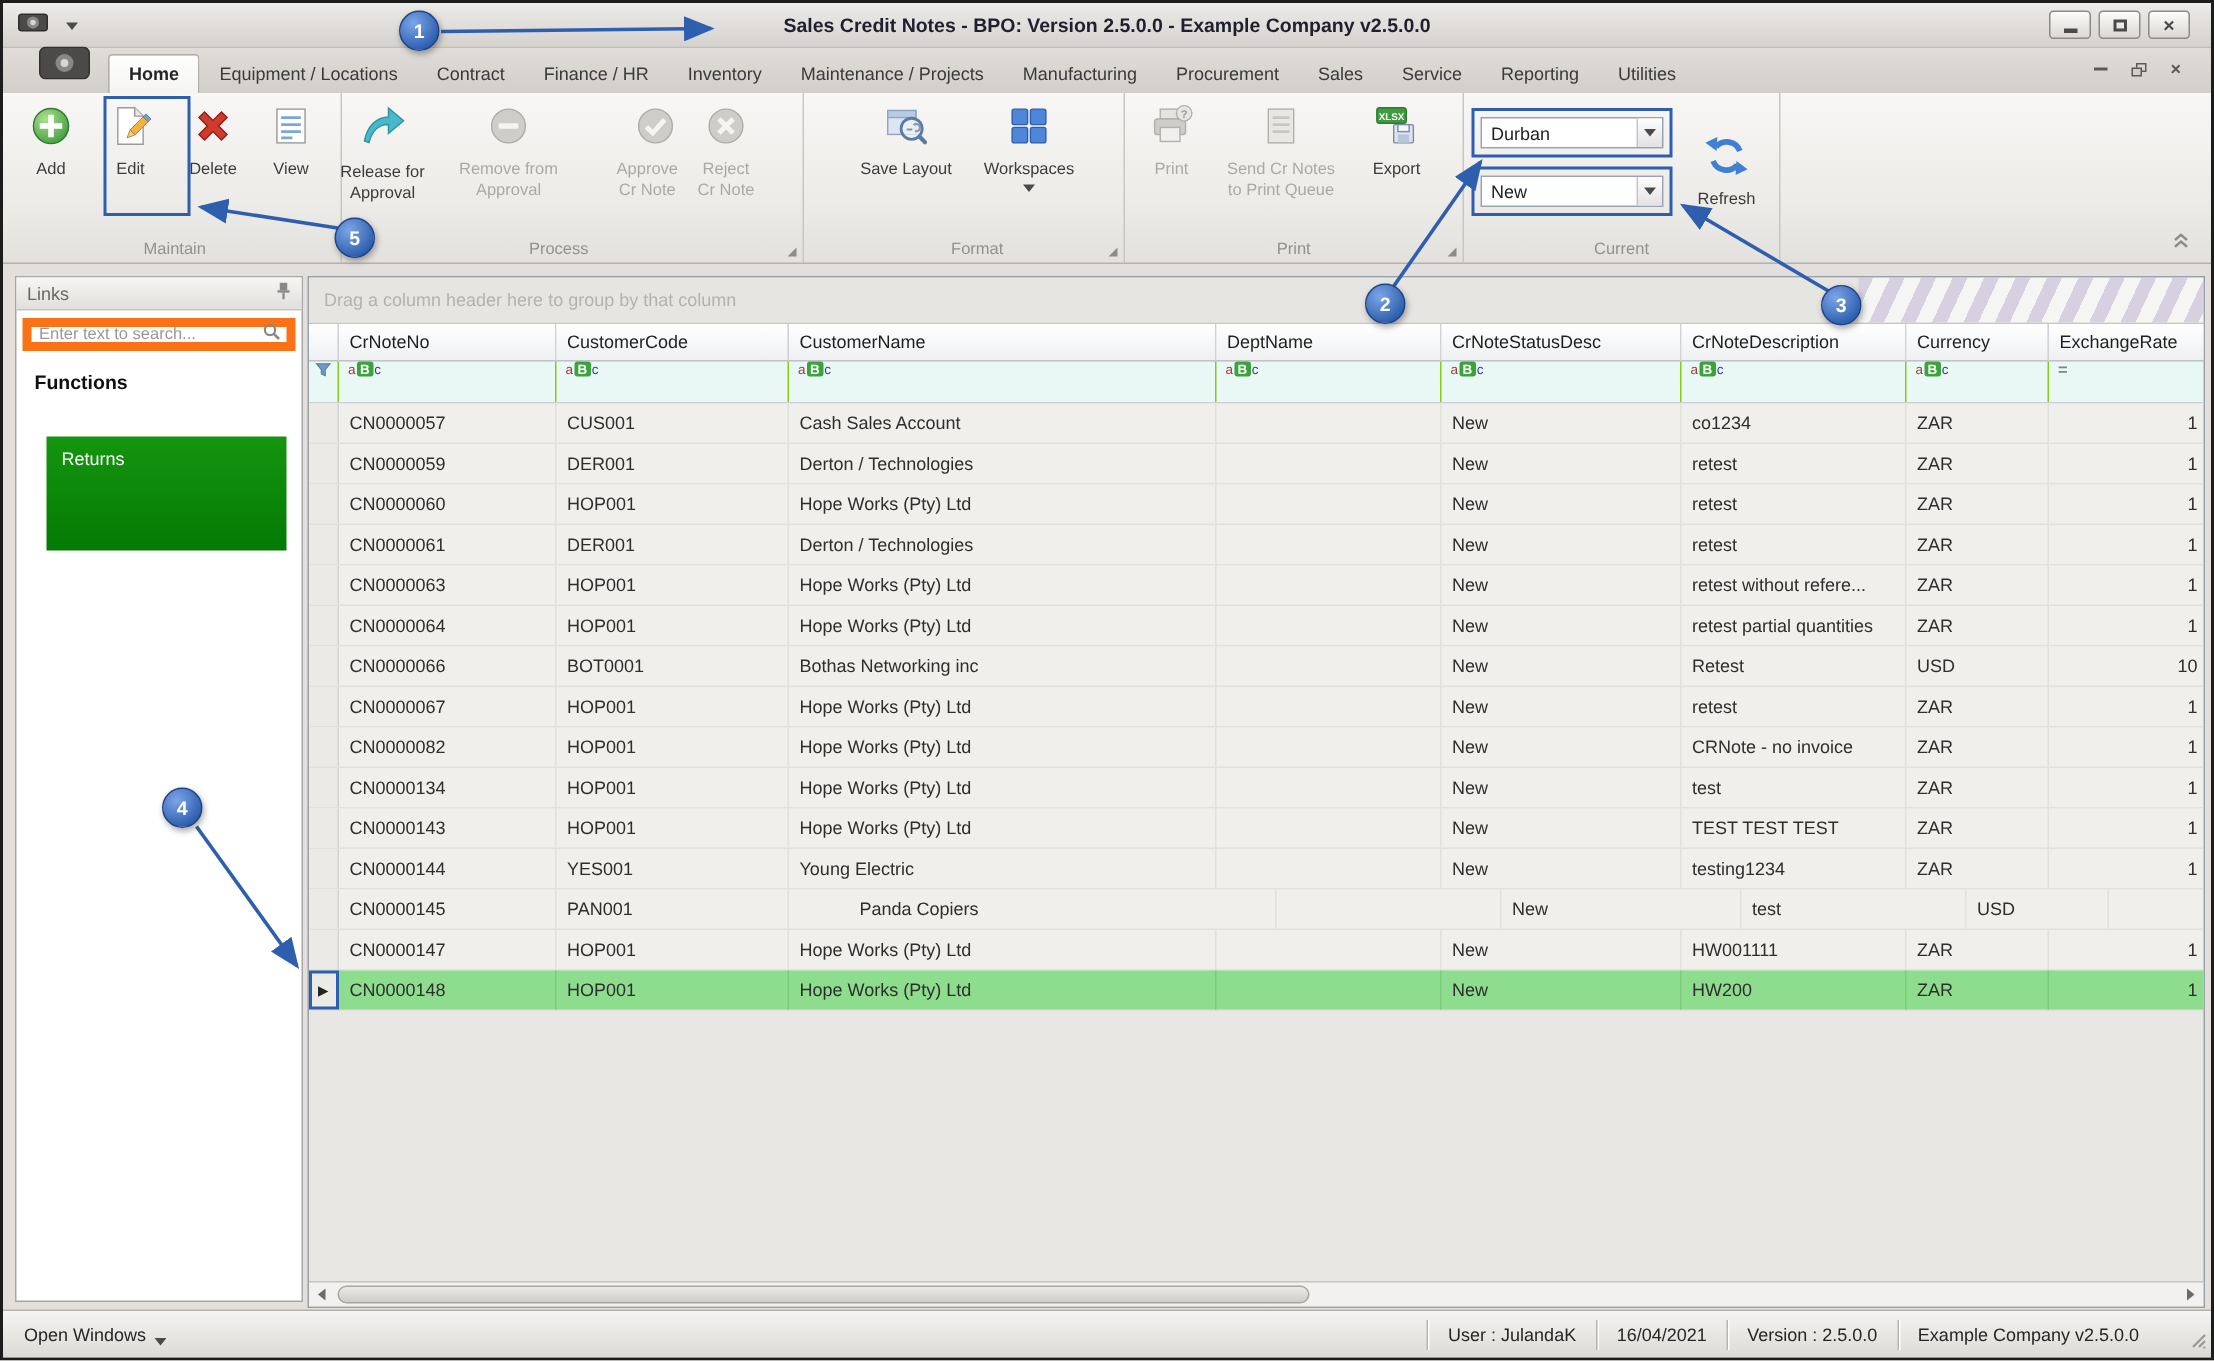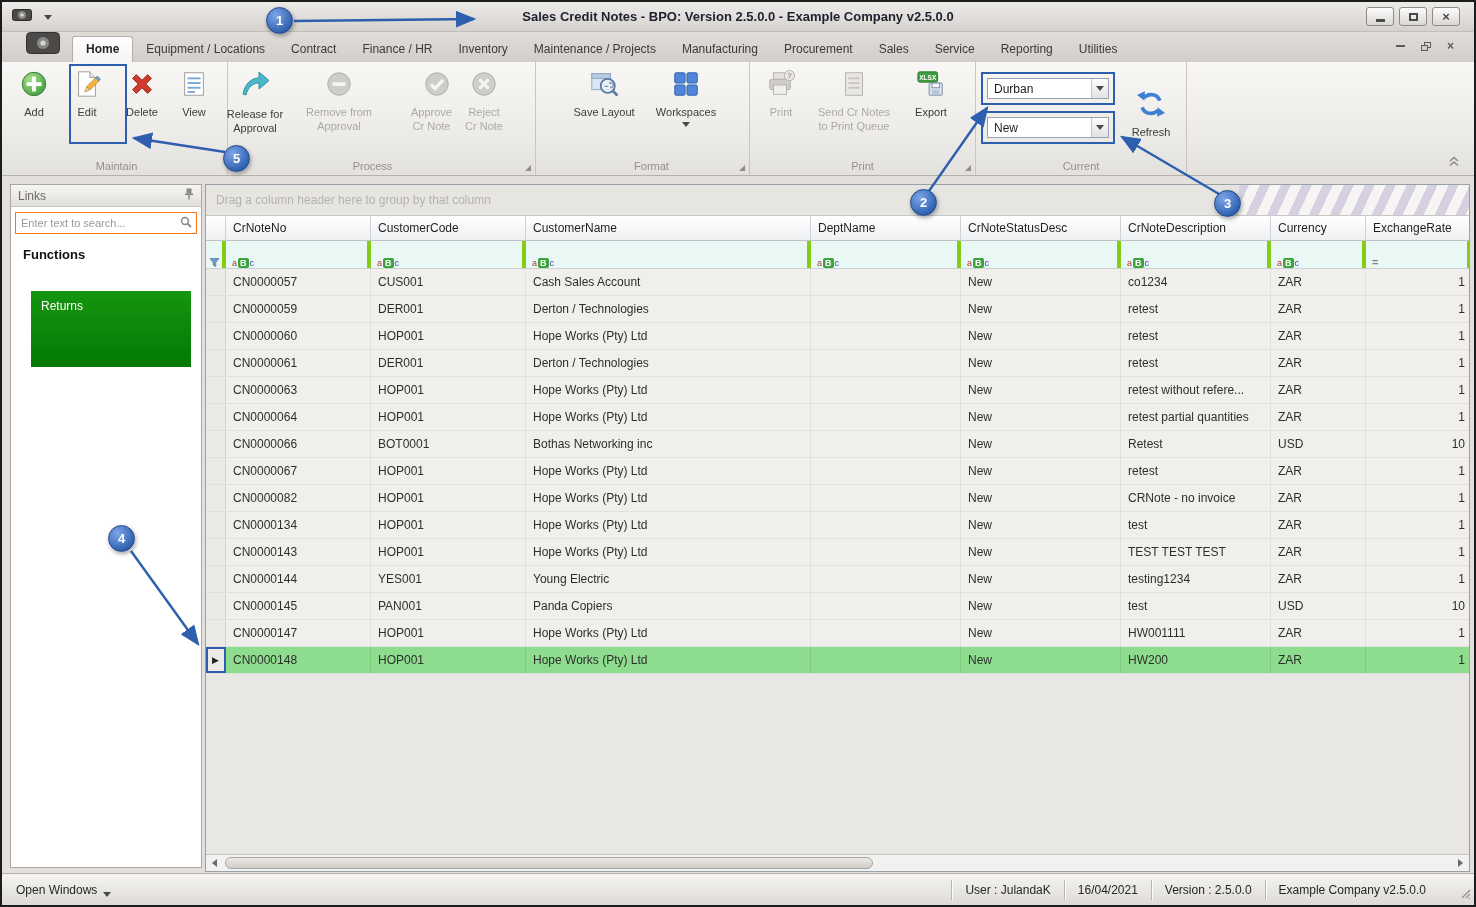--- a/index.html
+++ b/index.html
@@ -56,42 +56,42 @@
   .overlay { position:absolute; left:0; top:0; z-index:45; pointer-events:none; }
   .ann { position:absolute; width:27px; height:27px; border-radius:50%;
     background:radial-gradient(circle at 35% 30%, #7da5e8, #2d5fae 75%); border:1px solid #1d4486;
     color:#fff; font-size:13px; font-weight:bold; display:flex; align-items:center; justify-content:center;
     box-shadow:1px 2px 4px rgba(0,0,0,.35); z-index:50; }
 
   
   .sidebar { position:absolute; left:8px; top:182px; width:192px; height:684px; background:#fff; border:1px solid #a9a7a4; }
   .links-hdr { height:22px; background:linear-gradient(#f7f6f4,#e1dfdc); border-bottom:1px solid #c6c4c1;
     display:flex; align-items:center; padding:0 7px; font-size:12px; color:#6a6865; }
-  .search { position:relative; margin:5px 4px 0; height:22px; border:1px solid #f97316; background:#fff;
+  .search { position:relative; margin:5px 4px 0; height:22px; border:6px solid #f97316; background:#fff;
     display:flex; align-items:center; padding-right:4px; }
   .search input { flex:1; min-width:0; border:none; outline:none; font-size:11px; color:#555; padding-left:5px;
     background:transparent; font-family:inherit; }
   .search input::placeholder { color:#9a9895; }
   .functions-title { position:absolute; top:62px; left:12px; font-size:13px; font-weight:bold; color:#101010; }
   .returns { position:absolute; left:20px; top:106px; width:160px; height:76px;
     background:linear-gradient(#15950f,#047a04); color:#fff; font-size:12px; padding:8px 0 0 10px; }
 
   
   .gridpanel { position:absolute; left:203px; top:182px; width:1265px; height:688px; background:#e9e7e4;
     border:1px solid #98a0a8; overflow:hidden; }
   .groupbar { position:relative; height:30px; background:#e7e5e2; overflow:hidden; }
   .groupbar-hint { line-height:30px; padding-left:10px; font-size:12px; color:#b4b2af; }
   .deco { position:absolute; right:0; top:0; width:230px; height:30px; opacity:.65;
     background:repeating-linear-gradient(115deg, rgba(186,170,222,.55) 0 9px, rgba(255,255,255,.95) 9px 19px); }
   .ghead { display:flex; height:26px; border-top:1px solid #c9c7c4; }
   .hcell { background:linear-gradient(#ffffff,#eef0f2); border-right:1px solid #cfd2d6; border-bottom:1px solid #bfc2c6;
     font-size:12px; color:#1f1f1f; padding:5px 0 0 7px; overflow:hidden; white-space:nowrap; flex-shrink:0; }
   .hcell.ind, .fcell.ind, .gcell.ind { width:20px; padding:0; }
   .gfilter { display:flex; height:28px; background:#e9f8f4; border-bottom:1px solid #ccd0d4; }
-  .fcell { border-right:4px solid #84cc16; display:flex; align-items:flex-end; padding-left:6px; flex-shrink:0; }
+  .fcell { border-right:1px solid #84cc16; display:flex; align-items:flex-start; padding-left:6px; flex-shrink:0; }
   .fcell.ind { justify-content:center; padding-left:0; }
   .abc { font-size:9px; letter-spacing:0; }
   .abc i { font-style:normal; color:#a83a3a; }
   .abc i.c { color:#3a3aa8; }
   .abc b { background:#3aa33a; color:#fff; padding:0 2px; border-radius:2px; font-size:9px; margin:0 1px; }
   .eq { color:#7a8a7a; font-weight:bold; font-size:11px; }
   .gbody { }
   .grow { display:flex; height:27px; background:#f0efec; border-bottom:1px solid #e2e0dd; }
   .grow.selected { background:#8edd8e; }
   .grow.selected .gcell { border-right-color:#7cc97c; border-bottom-color:#7cc97c; }
@@ -603,21 +603,21 @@
           <div class="gcell" style="width: 150px;"></div>
           <div class="gcell" style="width: 160px;">New</div>
           <div class="gcell" style="width: 150px;">testing1234</div>
           <div class="gcell" style="width: 95px;">ZAR</div>
           <div class="gcell num" style="width: 105px;">1</div>
         </div>
         <div class="grow">
           <div class="gcell ind"></div>
           <div class="gcell" style="width: 145px;">CN0000145</div>
           <div class="gcell" style="width: 155px;">PAN001</div>
-          <div class="gcell" style="width: 285px;">Panda Copiers</div>
+          <div class="gcell" style="width: 285px; margin-left: 40px;">Panda Copiers</div>
           <div class="gcell" style="width: 150px;"></div>
           <div class="gcell" style="width: 160px;">New</div>
           <div class="gcell" style="width: 150px;">test</div>
           <div class="gcell" style="width: 95px;">USD</div>
           <div class="gcell num" style="width: 105px;">10</div>
         </div>
         <div class="grow">
           <div class="gcell ind"></div>
           <div class="gcell" style="width: 145px;">CN0000147</div>
           <div class="gcell" style="width: 155px;">HOP001</div>

